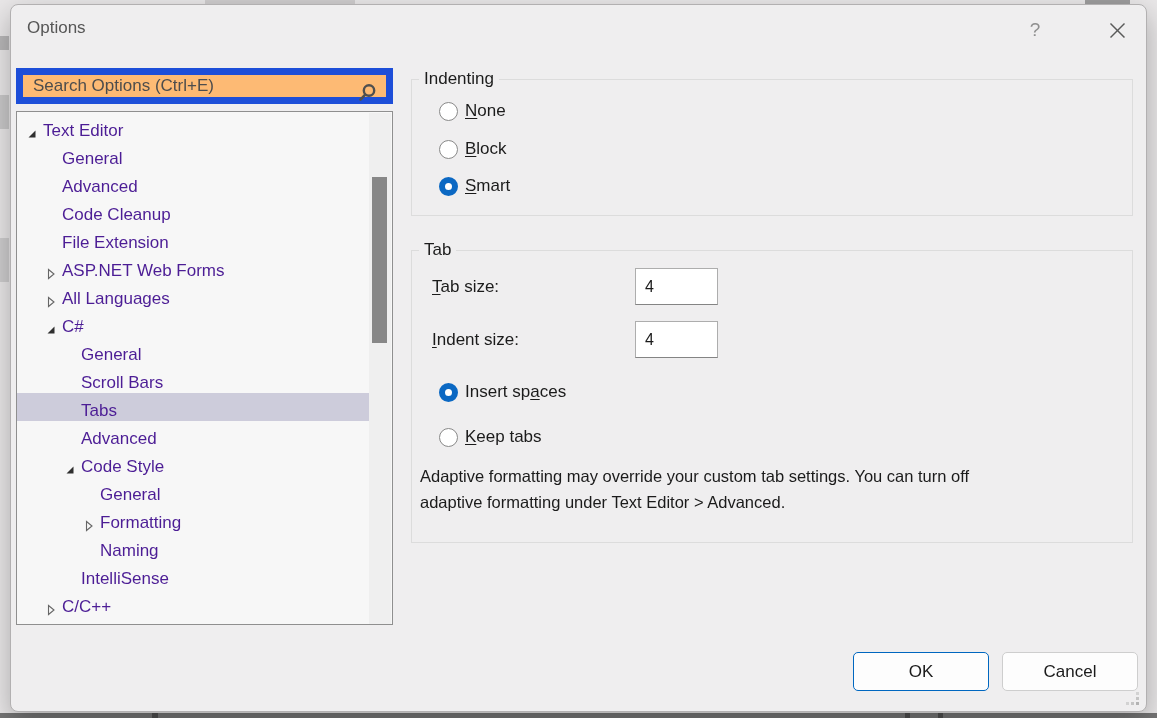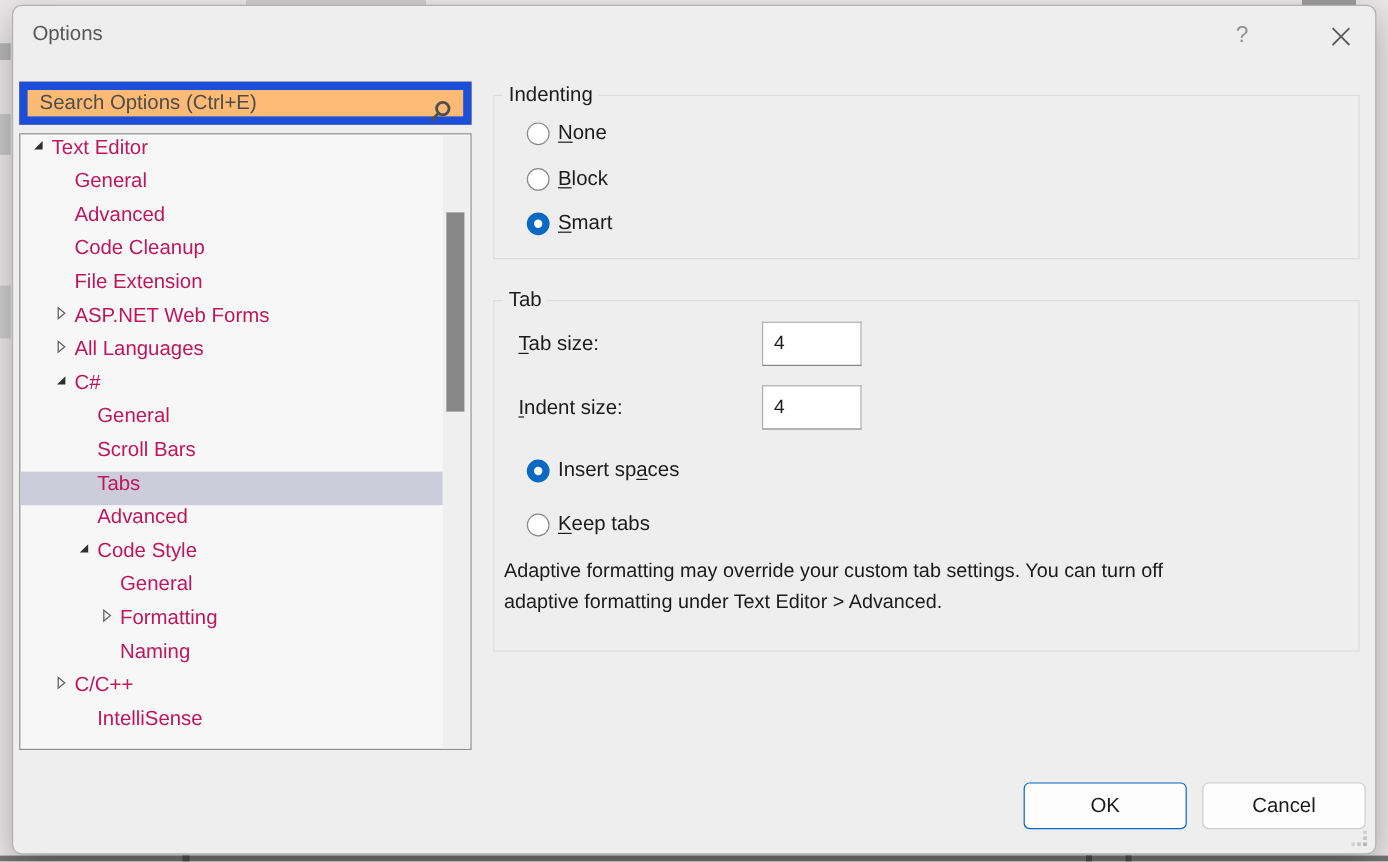--- a/index.html
+++ b/index.html
@@ -56,23 +56,23 @@
   .search-input::placeholder { color:#4d4d4d; opacity:1; }
   .search-icon { position:absolute; right:8px; top:7px; width:22px; height:22px; }
 
   
   .tree {
     position:absolute; left:5px; top:106px; width:377px; height:514px;
     background:#f7f7f7; border:1px solid #8f8f8f; overflow:hidden;
   }
   .tree-rows { position:absolute; left:0; top:1px; width:100%; }
   .tree-row {
-    height:28px; display:flex; align-items:flex-start;
+    height:28px; display:flex; align-items:flex-end;
     width:calc(100% - 23px);
-    font-size:17px; color:#be185d; white-space:nowrap;
+    font-size:17px; color:#4c1d95; white-space:nowrap;
   }
   .tree-row.selected { background:#cdccdb; }
   .expander {
     width:15px; height:15px; margin-right:4px; flex:0 0 15px;
     display:inline-flex; align-items:center; justify-content:center;
   }
   .expander svg { display:none; width:12px; height:12px; }
   .tree-row.exp-expanded  .exp-expanded  { display:block; }
   .tree-row.exp-collapsed .exp-collapsed { display:block; }
   .tree-scrollbar {
@@ -308,36 +308,36 @@
         </div>
 
         <div class="tree-row" style="padding-left: 64px;">
           <span class="expander">
             
             
           </span>
           <span class="tree-label">Naming</span>
         </div>
 
+        <div class="tree-row" style="padding-left: 45px;">
+          <span class="expander">
+            
+            
+          </span>
+          <span class="tree-label">IntelliSense</span>
+        </div>
+
         <div class="tree-row exp-collapsed" style="padding-left: 26px;">
           <span class="expander">
 
             <svg class="exp-collapsed" viewBox="0 0 12 12">
               <polygon points="3.5,1.5 9,6 3.5,10.5" fill="none" stroke="#666" stroke-width="1.1"></polygon>
             </svg>
           </span>
           <span class="tree-label">C/C++</span>
-        </div>
-
-        <div class="tree-row" style="padding-left: 45px;">
-          <span class="expander">
-            
-            
-          </span>
-          <span class="tree-label">IntelliSense</span>
         </div>
       </div>
     <div class="tree-scrollbar">
       <div class="tree-scroll-thumb"></div>
     </div>
   </div>
 
   <div class="group group-indenting">
     <span class="legend">Indenting</span>
     <div class="ind-options">

